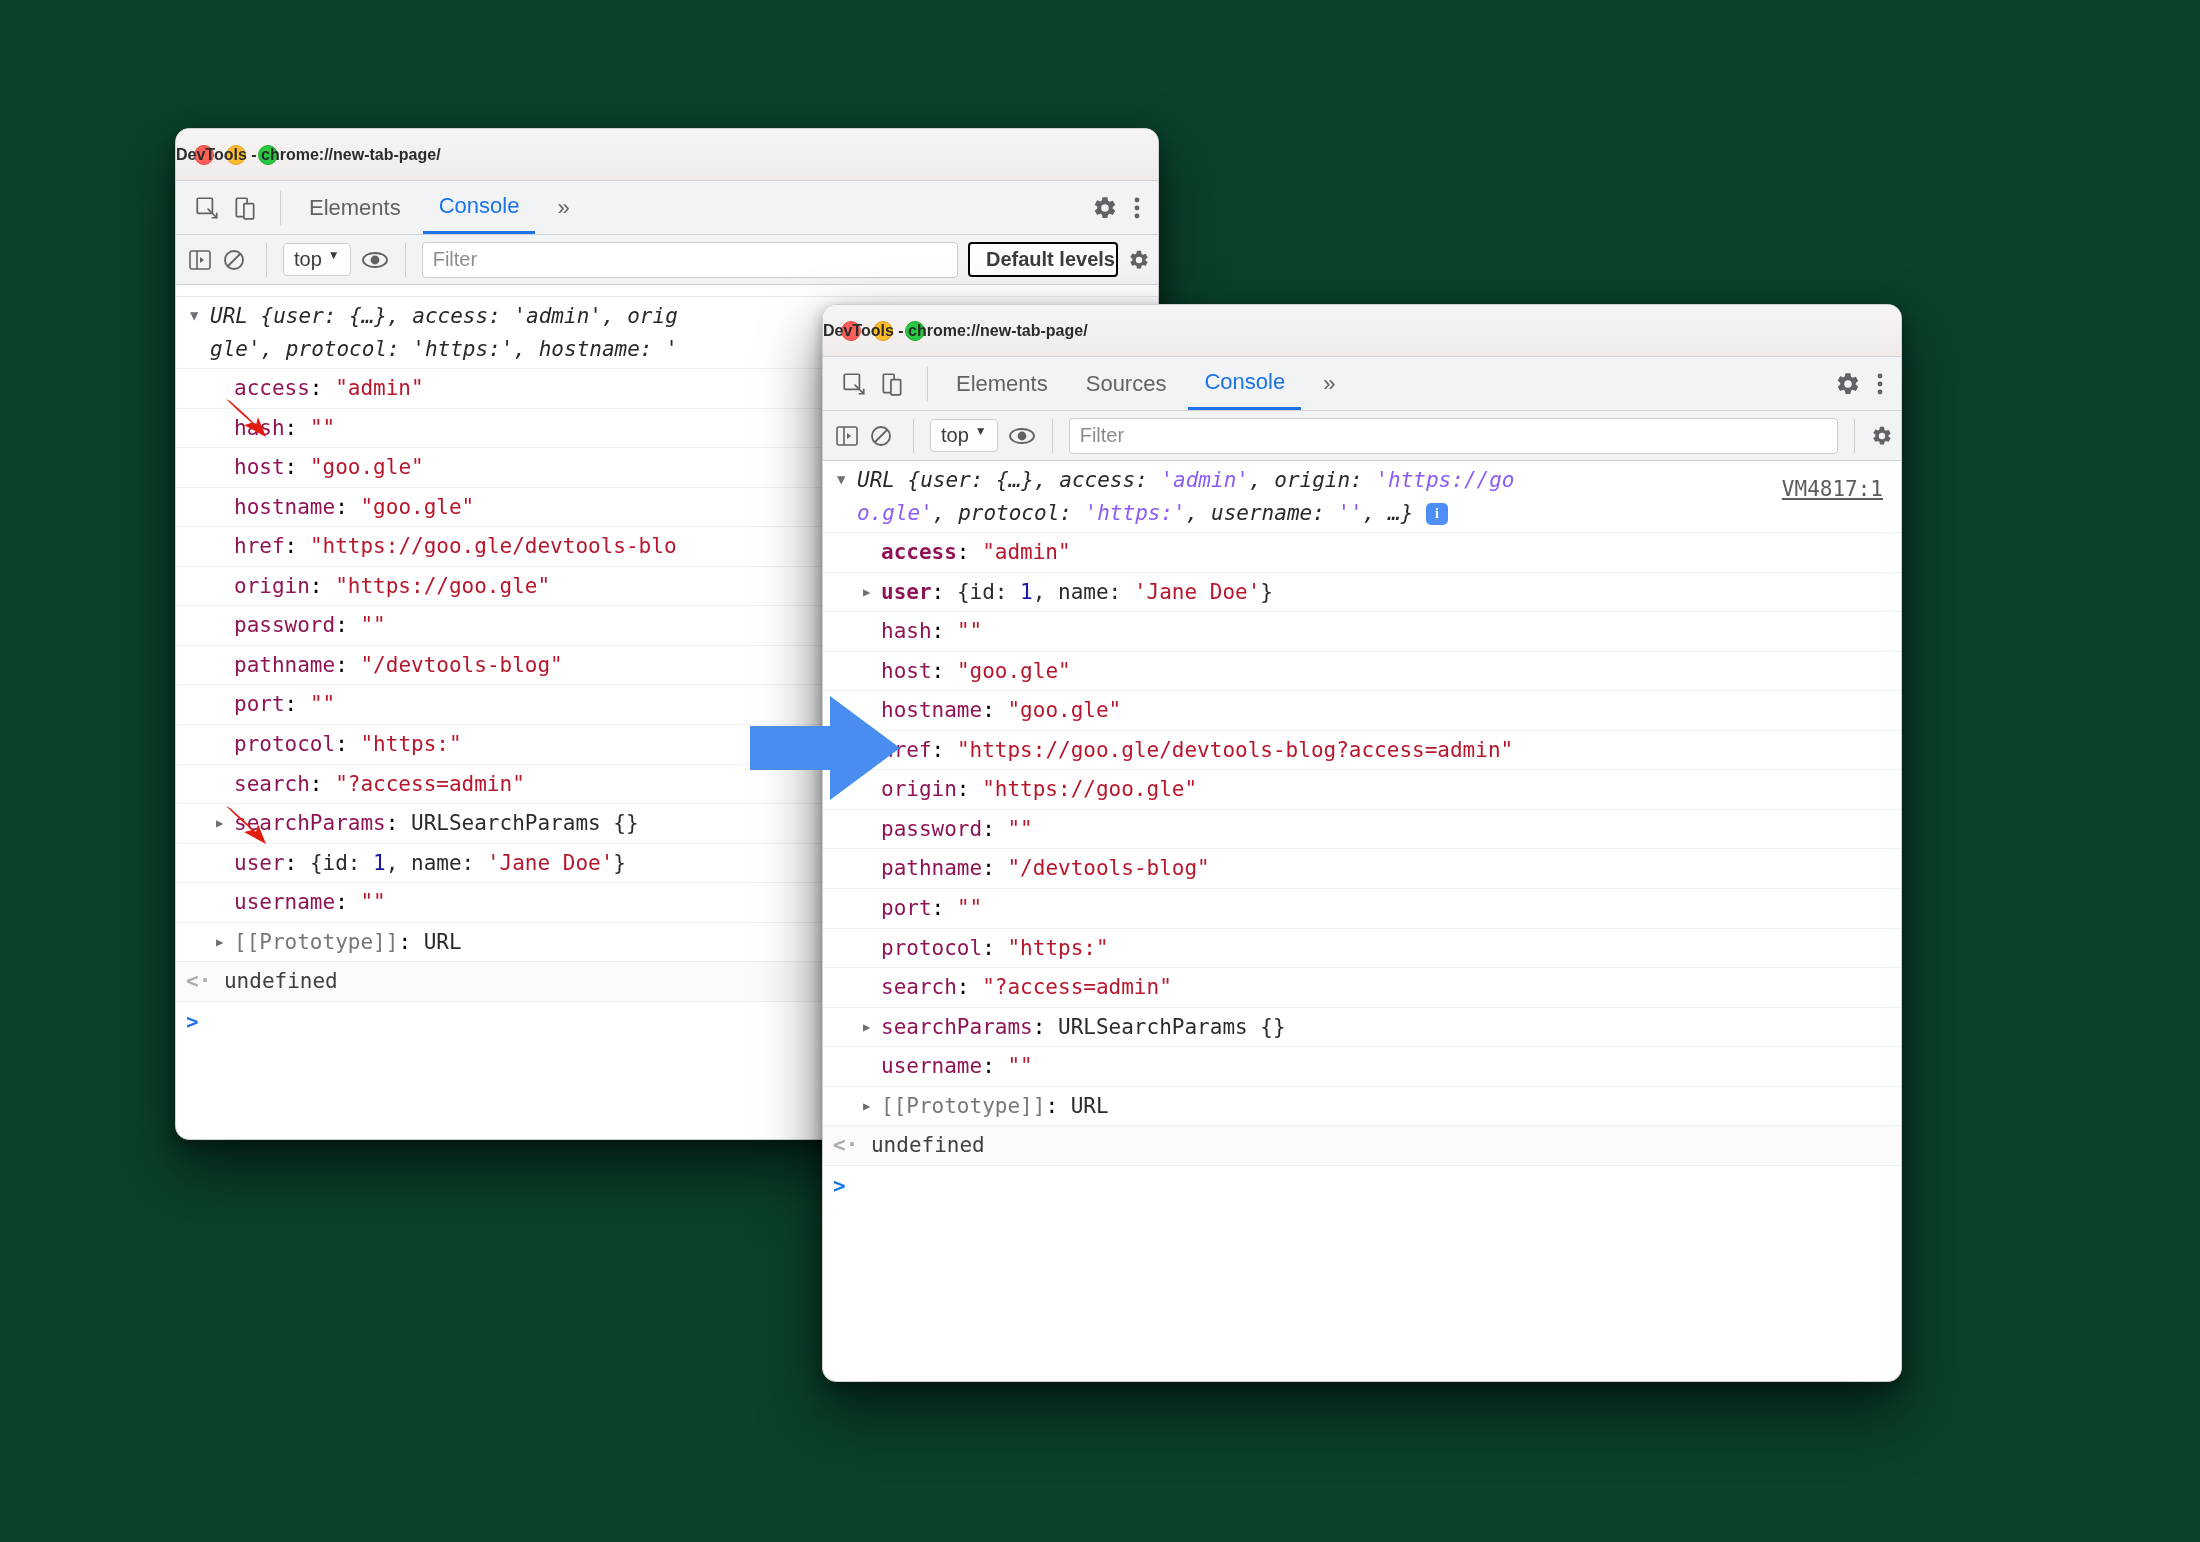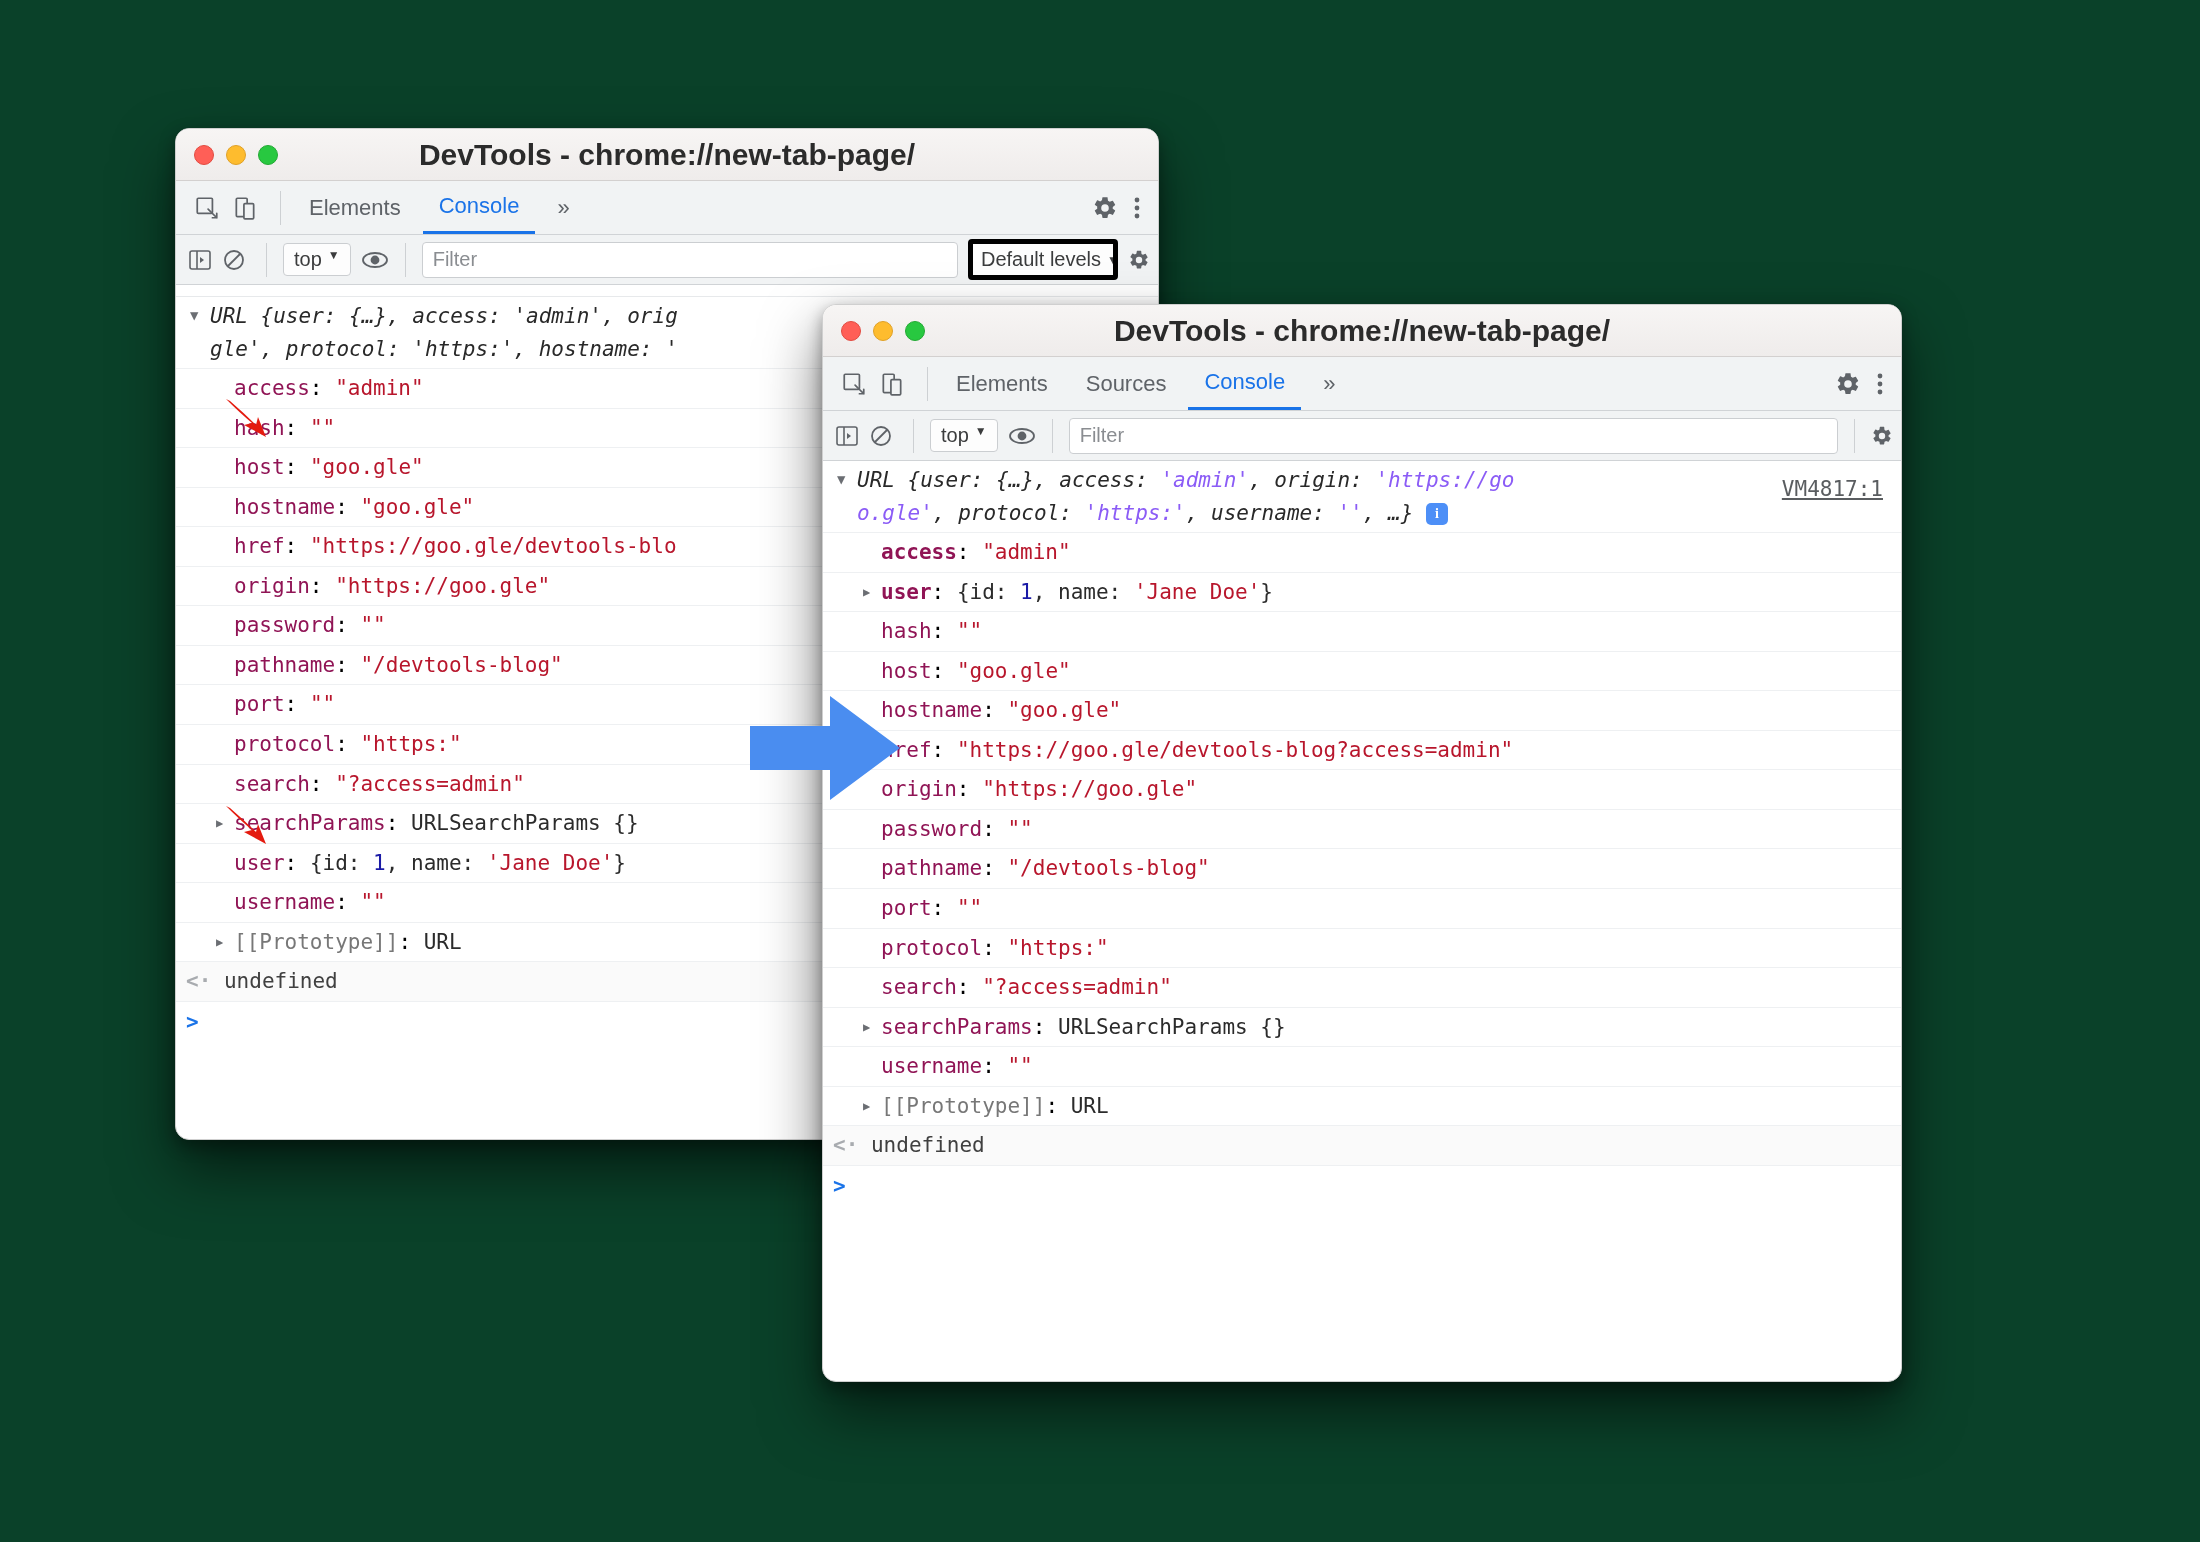--- a/index.html
+++ b/index.html
@@ -26,22 +26,22 @@
     padding: 0 18px;
     border-bottom: 1px solid #d3d0cf;
     position: relative;
   }
   .traffic { display: flex; gap: 12px; }
   .traffic span { width: 20px; height: 20px; border-radius: 50%; display: block; }
   .tl-red   { background:#ff5f57; border:1px solid #e24b41; }
   .tl-yellow{ background:#febc2e; border:1px solid #e0a127; }
   .tl-green { background:#28c840; border:1px solid #23a934; }
   .title-text {
-    position: absolute; left:0; right:0; text-align:center;
-    font-size: 30px; font-weight: 600; color: #2b2b2b;
+    position: absolute; left:0; right:0; 
+    font-size: 16px; font-weight: 600; color: #2b2b2b;
   }
   .tabbar {
     height: 54px;
     background: #f1f3f4;
     border-bottom: 1px solid #d0d3d6;
     display:flex; align-items:center;
     padding: 0 8px;
     gap: 6px;
   }
   .tabbar .devbar-icons { display:flex; gap:12px; padding:0 10px; align-items:center; }
@@ -106,21 +106,21 @@
     z-index: 5;
   }
 
   .red-arrow {
     position:absolute; z-index:20; color:#e41b0f;
   }
 
   .clipped { overflow:hidden; white-space:nowrap; }
 
   .levels-btn {
-    background:#fdfdfd; border:5px solid #000000; padding:4px 8px; border-radius:4px; font-size:20px; color:#3b3c3d; display:flex; align-items:center; gap:6px; white-space:nowrap;
+    background:#fdfdfd; border:2px solid #000000; padding:4px 16px; border-radius:4px; font-size:20px; color:#3b3c3d; display:flex; align-items:center; gap:6px; white-space:nowrap;font-weight:bold;
   }
 </style>
 </head>
 <body>
 
 <div class="window" id="win1">
   <div class="titlebar">
     <div class="traffic">
       <span class="tl-red"></span>
       <span class="tl-yellow"></span>

